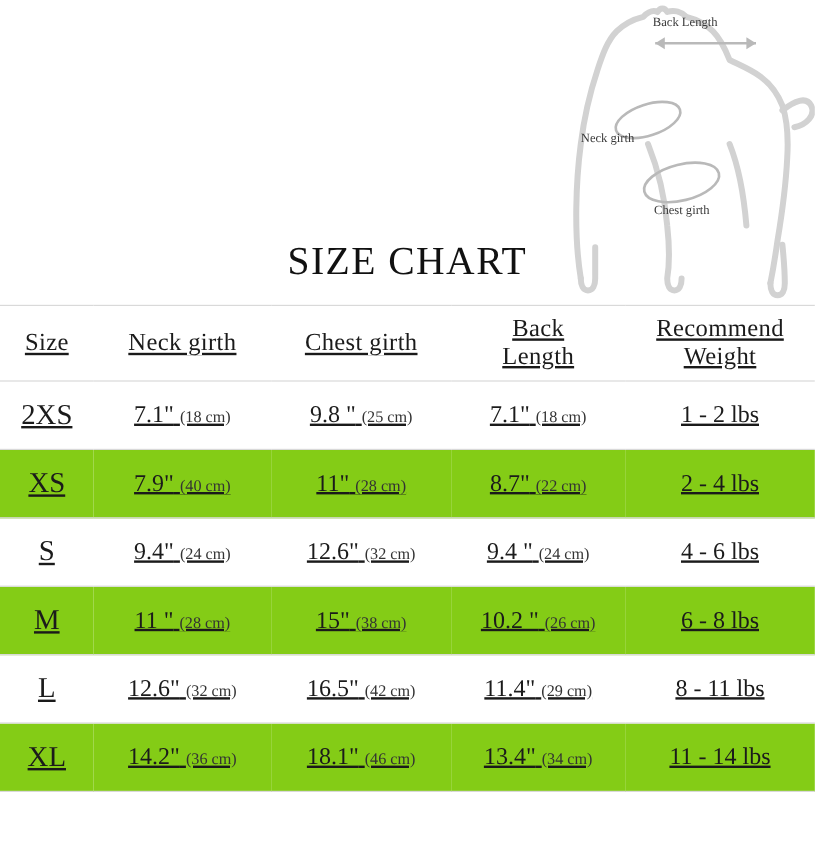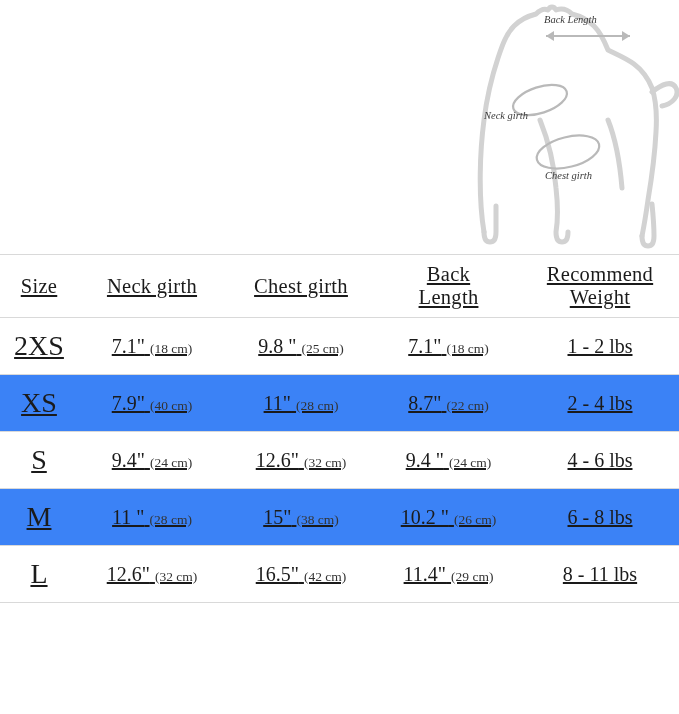--- a/index.html
+++ b/index.html
@@ -32,21 +32,20 @@
     font-family: "Liberation Serif", serif;
   }
 
   
   .diagram {
     position: absolute;
     left: 440px;
     top: 0px;
     width: 239px;
     height: 250px;
-    font-style: italic;
   }
   .diagram svg {
     display: block;
   }
   .diagram .dlabel {
     position: absolute;
     font-family: "Liberation Serif", serif;
     font-size: 10.5px;
     color: #3a3a3a;
     white-space: nowrap;
@@ -102,24 +101,24 @@
   .chart thead th .two-line {
     display: block;
     line-height: 23px;
   }
   .chart tbody td {
     height: 56px;
     font-size: 20px;
     padding: 0 4px;
   }
   .chart tbody tr.alt td {
-    background: #3b82f6;
+    background: #84cc16;
   }
   .chart tbody td.size-col {
-    font-size: 28px;
+    font-size: 24px;
   }
   .cm {
     font-size: 13.5px;
     color: #333333;
   }
   .chart tfoot td {
     height: 34px;
     border-bottom: none;
   }
 </style>
@@ -153,20 +152,21 @@
 
       <line x1="106" y1="36" x2="190" y2="36" stroke="#b9b9b9" stroke-width="2.2"></line>
       <polygon points="106,36 114,31 114,41" fill="#b9b9b9"></polygon>
       <polygon points="190,36 182,31 182,41" fill="#b9b9b9"></polygon>
     </svg>
     <span class="dlabel lbl-back">Back Length</span>
     <span class="dlabel lbl-neck">Neck girth</span>
     <span class="dlabel lbl-chest">Chest girth</span>
   </div>
 
+  <div class="size-chart-title">SIZE CHART</div>
 
   <table class="chart">
     <colgroup>
       <col class="c0">
         <col class="c1">
         <col class="c2">
         <col class="c3">
         <col class="c4">
     </colgroup>
     <thead>
@@ -213,20 +213,27 @@
         <td><span>10.2 "</span> <span class="cm">(26 cm)</span></td>
         <td>6 - 8 lbs</td>
       </tr>
       <tr>
         <td class="size-col">L</td>
         <td><span>12.6"</span> <span class="cm">(32 cm)</span></td>
         <td><span>16.5"</span> <span class="cm">(42 cm)</span></td>
         <td><span>11.4"</span> <span class="cm">(29 cm)</span></td>
         <td>8 - 11 lbs</td>
       </tr>
+      <tr class="alt">
+        <td class="size-col">XL</td>
+        <td><span>14.2"</span> <span class="cm">(36 cm)</span></td>
+        <td><span>18.1"</span> <span class="cm">(46 cm)</span></td>
+        <td><span>13.4"</span> <span class="cm">(34 cm)</span></td>
+        <td>11 - 14 lbs</td>
+      </tr>
     </tbody>
     <tfoot>
       <tr>
         <td colspan="5"></td>
       </tr>
     </tfoot>
   </table>
 
 </div>
 

